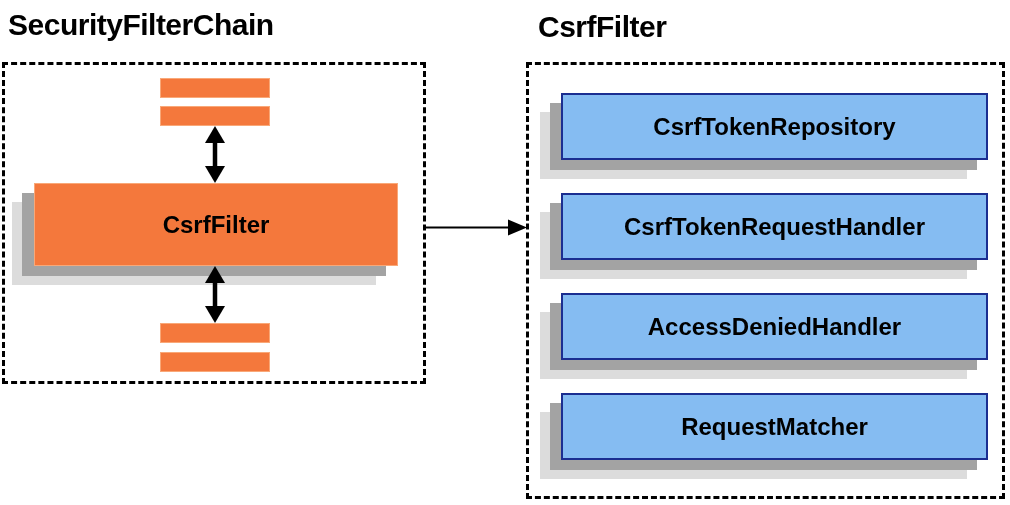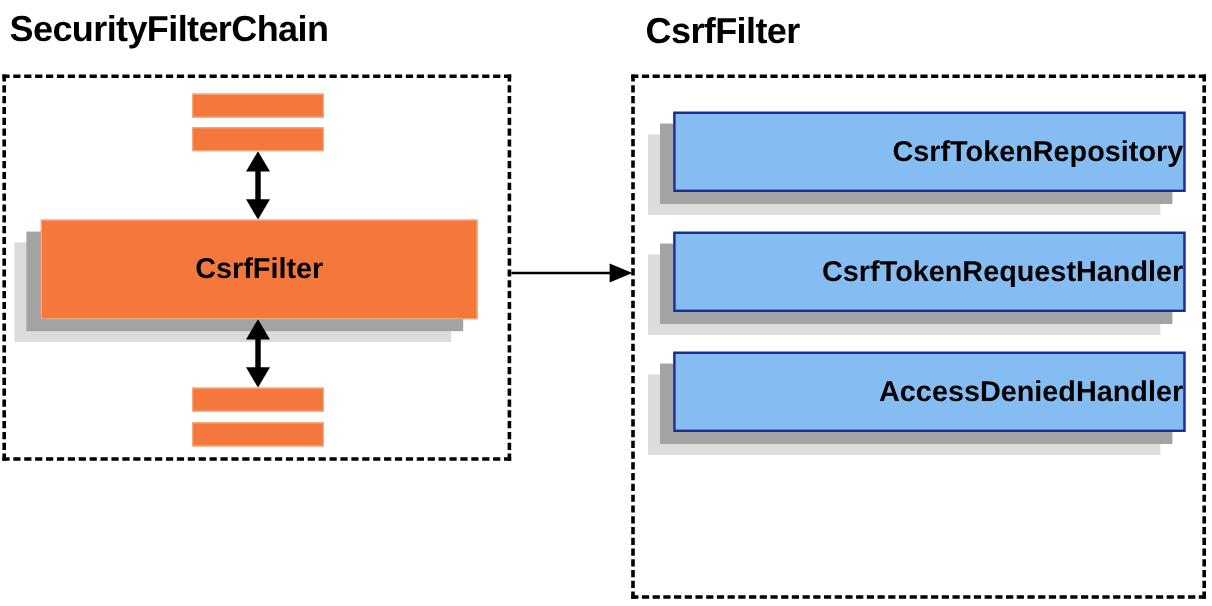--- a/index.html
+++ b/index.html
@@ -63,21 +63,21 @@
   #v-arrow-top{top:126px;}
   #v-arrow-bottom{top:266px;}
   #h-arrow{position:absolute;left:426px;top:217px;width:101px;height:21px;}
   .component{
     position:absolute;
     left:561px;width:427px;height:67px;
     background:var(--blue);
     border:2px solid var(--blue-border);
     box-sizing:border-box;
     box-shadow:-11px 10px 0 var(--shadow-dark), -21px 19px 0 var(--shadow-light);
-    display:flex;align-items:center;justify-content:flex-end;
+    display:flex;align-items:center;justify-content:center;
     font-size:24px;font-weight:bold;color:#000;
     white-space:nowrap;
   }
   #component-0{top:93px;}
   #component-1{top:193px;}
   #component-2{top:293px;}
   #component-3{top:393px;}
 </style>
 </head>
 <body>
@@ -127,14 +127,17 @@
 
   <div id="component-0" class="component">
     <span>CsrfTokenRepository</span>
   </div>
   <div id="component-2" class="component">
     <span>AccessDeniedHandler</span>
   </div>
   <div id="component-1" class="component">
     <span>CsrfTokenRequestHandler</span>
   </div>
+  <div id="component-3" class="component">
+    <span>RequestMatcher</span>
+  </div>
 
 </div>
 
 </body></html>

